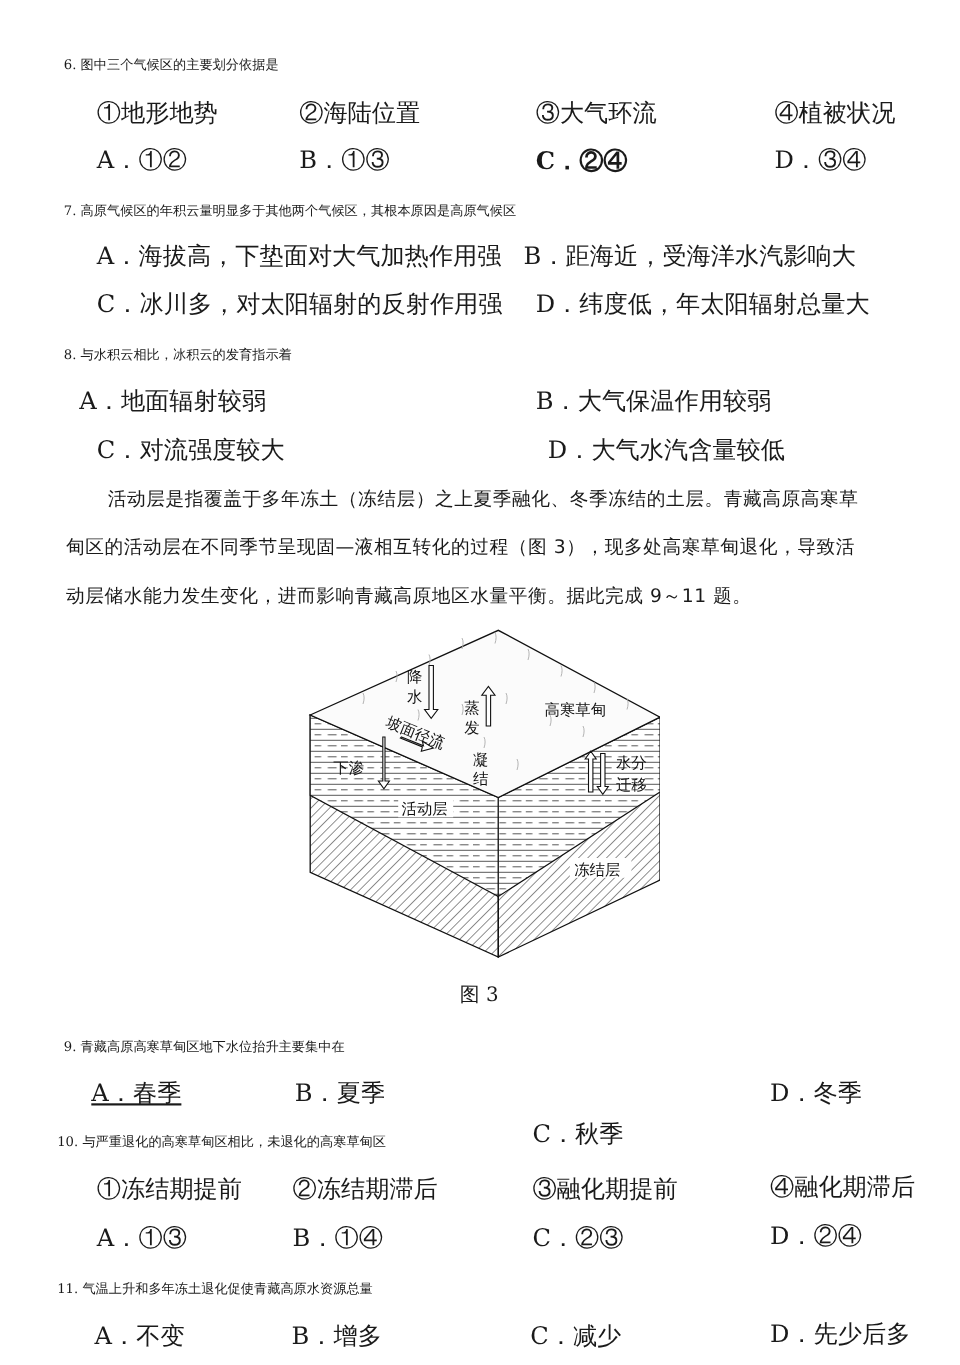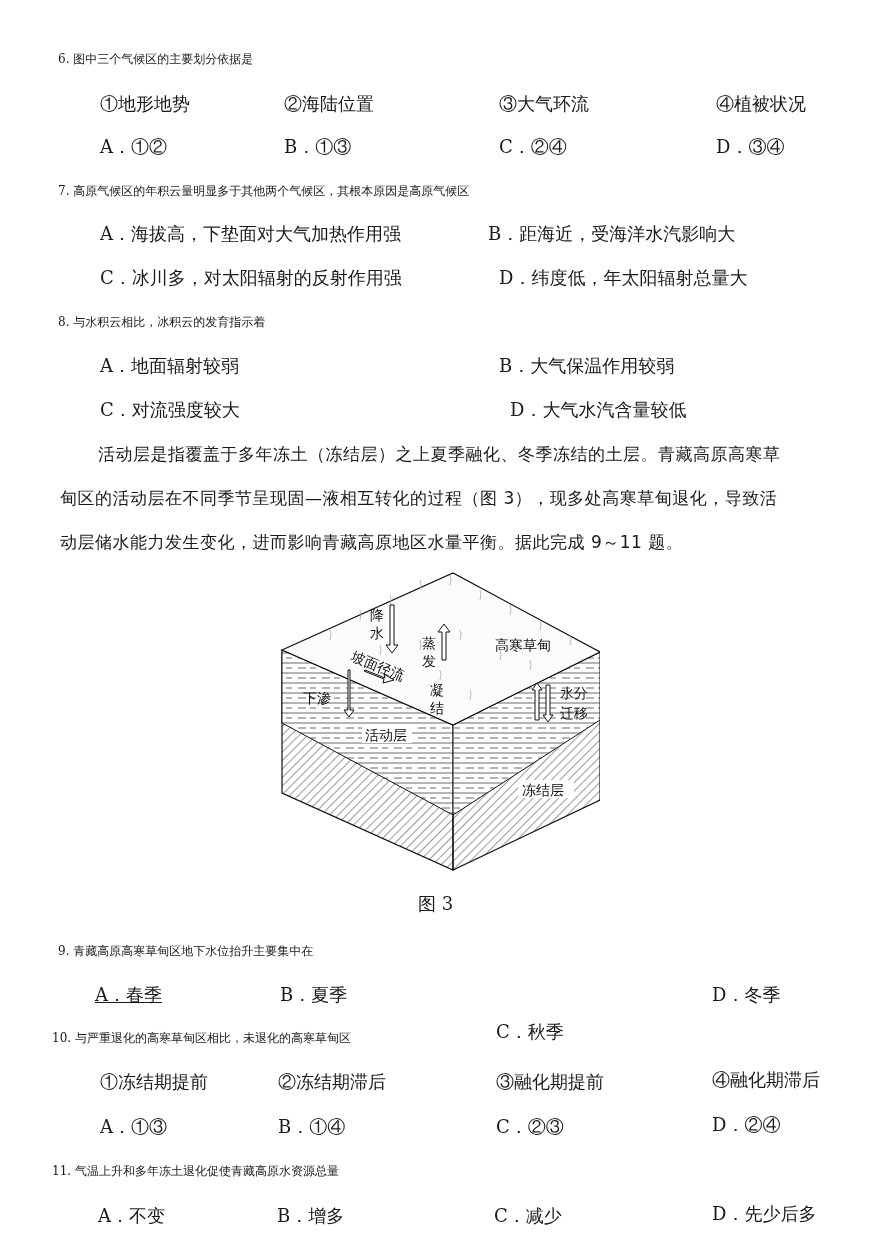--- a/index.html
+++ b/index.html
@@ -1,55 +1,55 @@
 <!DOCTYPE html>
 <html><head>
 <meta charset="utf-8">
 <style>
   html, body { margin:0; padding:0; background:#fff; }
   body { width:873px; height:1241px; position:relative; overflow:hidden;
          font-family:"DejaVu Serif","Liberation Serif",serif; color:#1a1a1a; }
   .line { position:absolute; font-size:12px; white-space:nowrap; line-height:22px; }
   .stem { left:58px; }
-  .opt { position:absolute; font-size:18px; white-space:nowrap; line-height:22px;margin-left:12px; }
+  .opt { position:absolute; font-size:22px; white-space:nowrap; line-height:22px; }
   .passage { position:absolute; left:60px; width:790px; font-size:17px; line-height:22px; white-space:nowrap;
              font-family:"DejaVu Sans","Liberation Sans",sans-serif; letter-spacing:0.5px; }
   .caption { position:absolute; left:418px; top:892px; font-size:18px; }
   svg text { font-family:"DejaVu Sans","Liberation Sans",sans-serif; }
 </style>
 </head>
 <body>
 
 <div class="line stem" style="top:48px;">
   <span>6.</span>
   <span>图中三个气候区的主要划分依据是</span>
 </div>
 <div class="opt" style="left:88px;top:93px;">①地形地势</div>
 <div class="opt" style="left:272px;top:93px;">②海陆位置</div>
 <div class="opt" style="left:487px;top:93px;">③大气环流</div>
 <div class="opt" style="left:704px;top:93px;">④植被状况</div>
 <div class="opt" style="left:88px;top:136px;">A．①②</div>
 <div class="opt" style="left:272px;top:136px;">B．①③</div>
-<div class="opt" style="left:487px;top:136px;">C．②④</div>
+<div class="opt" style="left:487px;top:136px;font-weight:bold;">C．②④</div>
 <div class="opt" style="left:704px;top:136px;">D．③④</div>
 
 <div class="line stem" style="top:180px;">
   <span>7.</span>
   <span>高原气候区的年积云量明显多于其他两个气候区，其根本原因是高原气候区</span>
 </div>
 <div class="opt" style="left:88px;top:223px;">A．海拔高，下垫面对大气加热作用强</div>
 <div class="opt" style="left:476px;top:223px;">B．距海近，受海洋水汽影响大</div>
 <div class="opt" style="left:88px;top:267px;">C．冰川多，对太阳辐射的反射作用强</div>
 <div class="opt" style="left:487px;top:267px;">D．纬度低，年太阳辐射总量大</div>
 
 <div class="line stem" style="top:311px;">
   <span>8.</span>
   <span>与水积云相比，冰积云的发育指示着</span>
 </div>
-<div class="opt" style="left:88px;top:355px;">A．地面辐射较弱</div>
+<div class="opt" style="left:72px;top:355px;">A．地面辐射较弱</div>
 <div class="opt" style="left:487px;top:355px;">B．大气保温作用较弱</div>
 <div class="opt" style="left:88px;top:399px;">C．对流强度较大</div>
 <div class="opt" style="left:498px;top:399px;text-align:center;">D．大气水汽含量较低</div>
 
 <div class="passage" style="top:443px;left:98px;">活动层是指覆盖于多年冻土（冻结层）之上夏季融化、冬季冻结的土层。青藏高原高寒草</div>
 <div class="passage" style="top:487px;">甸区的活动层在不同季节呈现固—液相互转化的过程（图 3），现多处高寒草甸退化，导致活</div>
 <div class="passage" style="top:531px;">动层储水能力发生变化，进而影响青藏高原地区水量平衡。据此完成 9～11 题。</div>
 
 <svg style="position:absolute;left:270px;top:560px;" width="330" height="320" viewBox="0 0 330 320">
   <defs>

